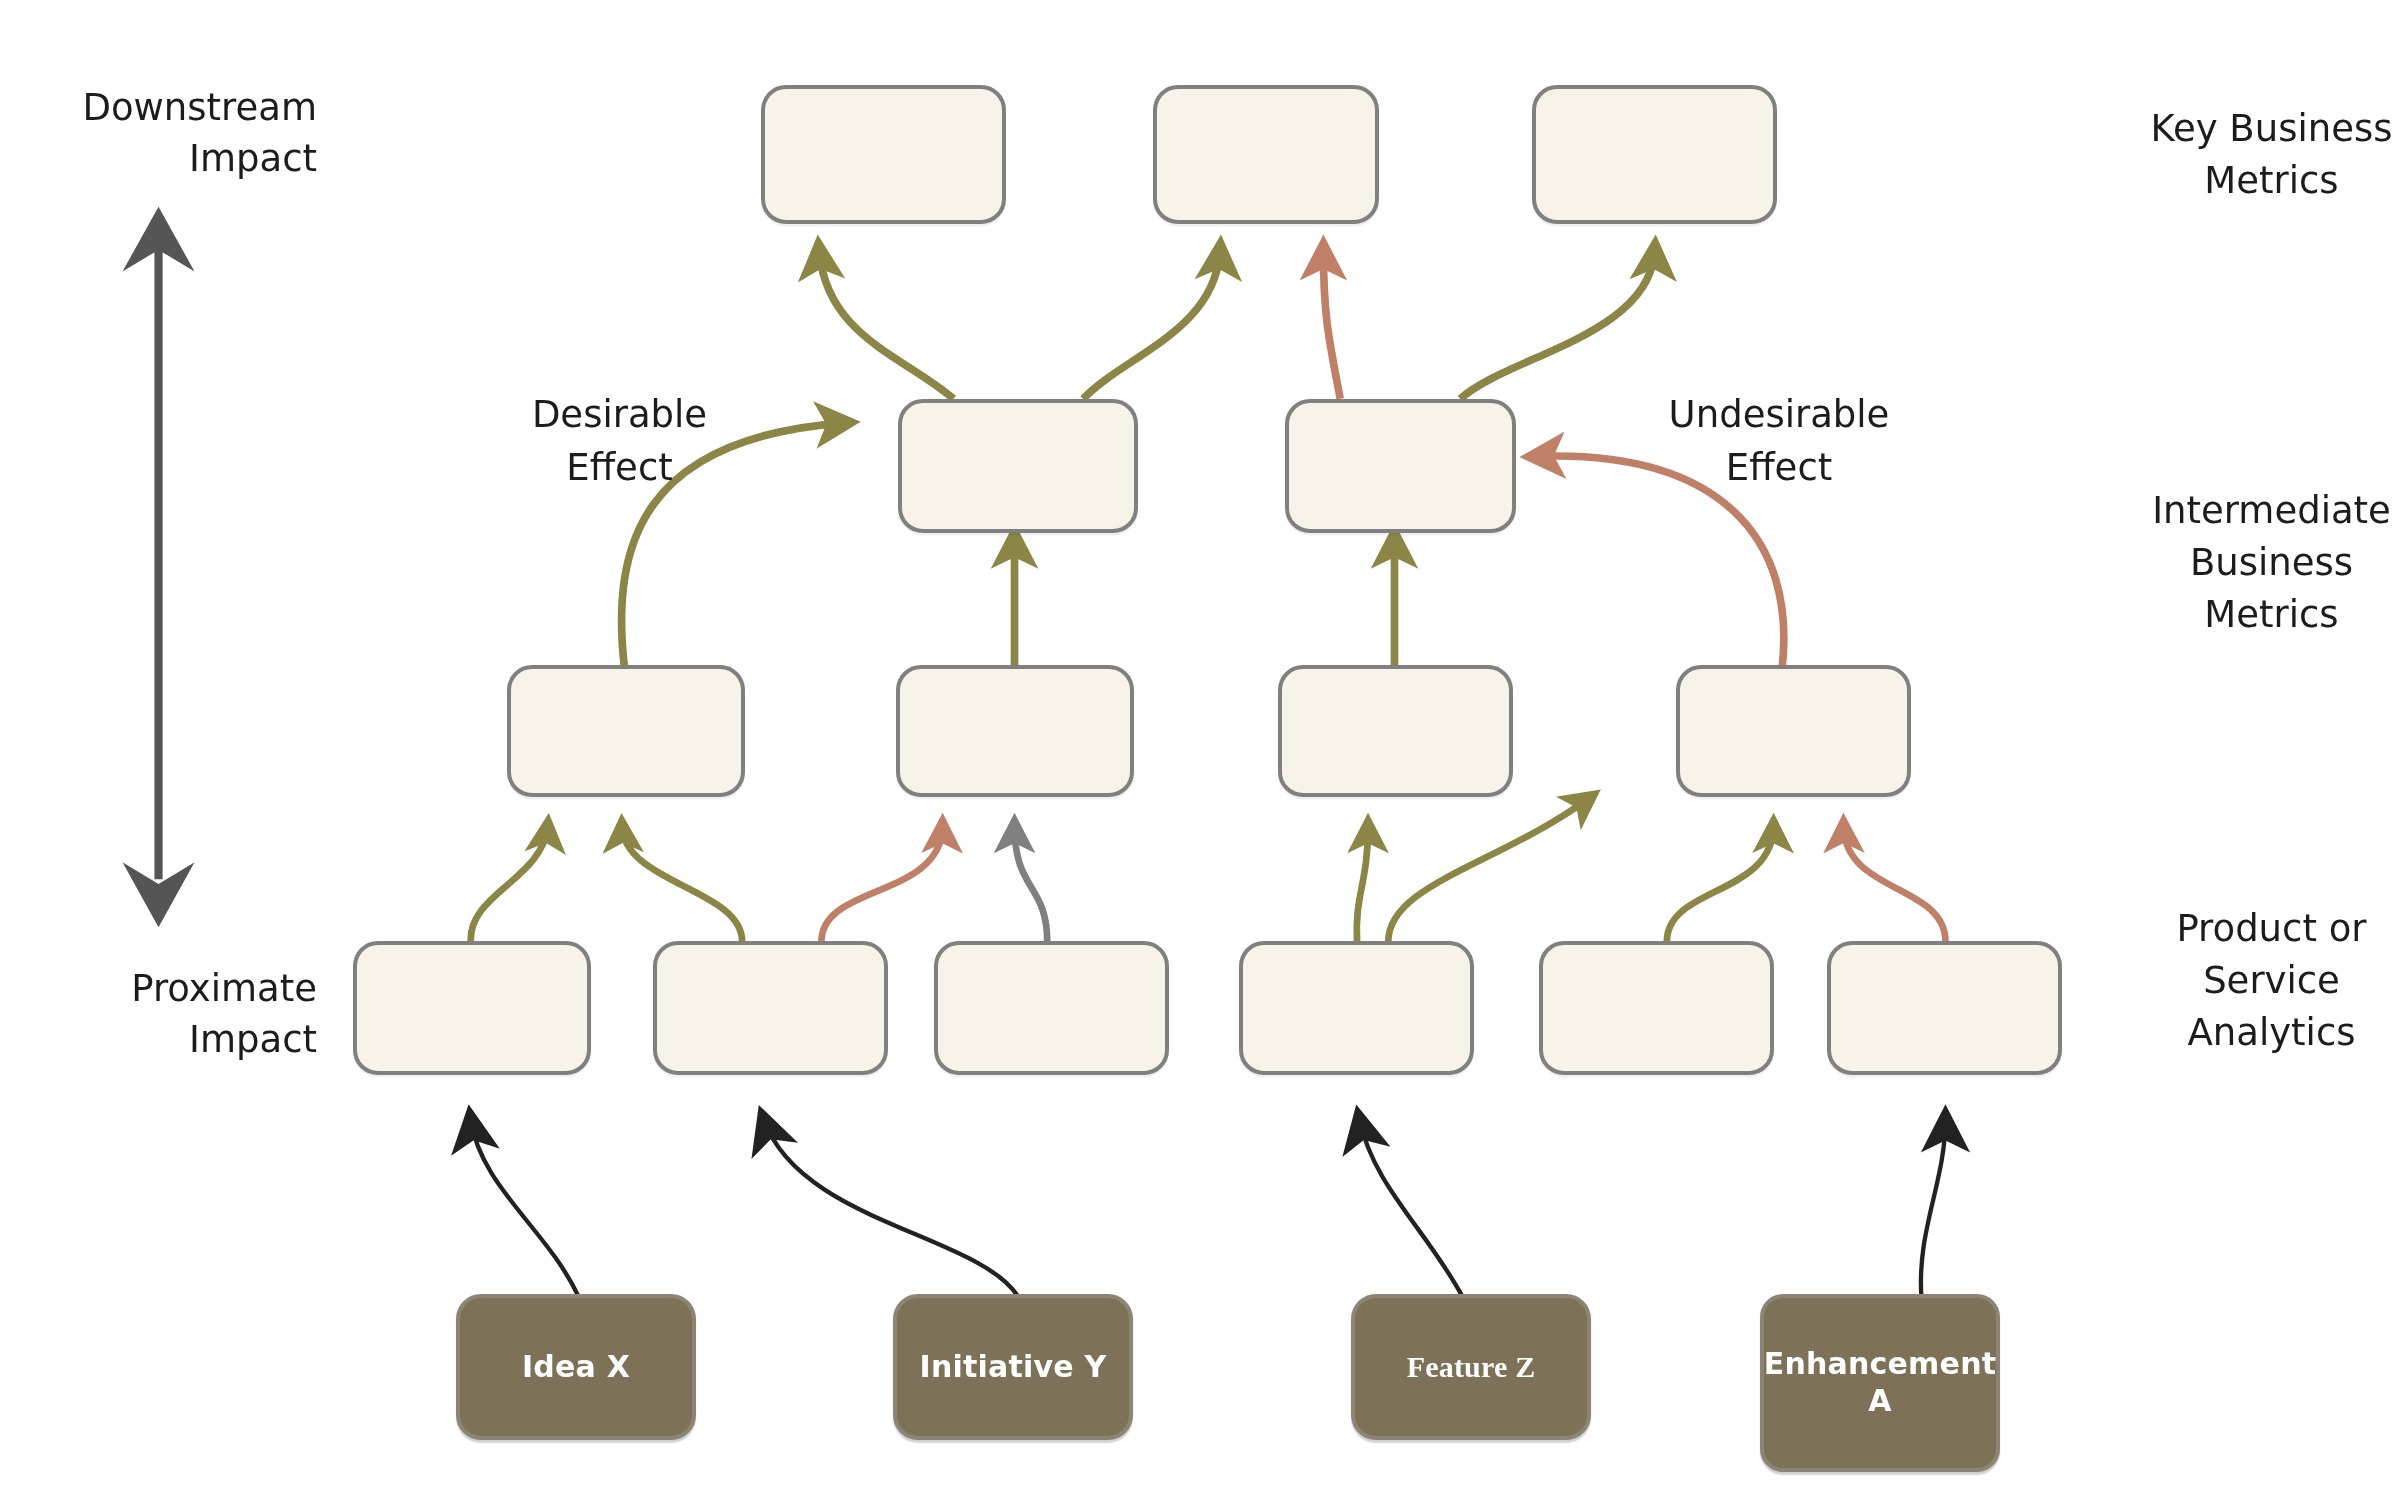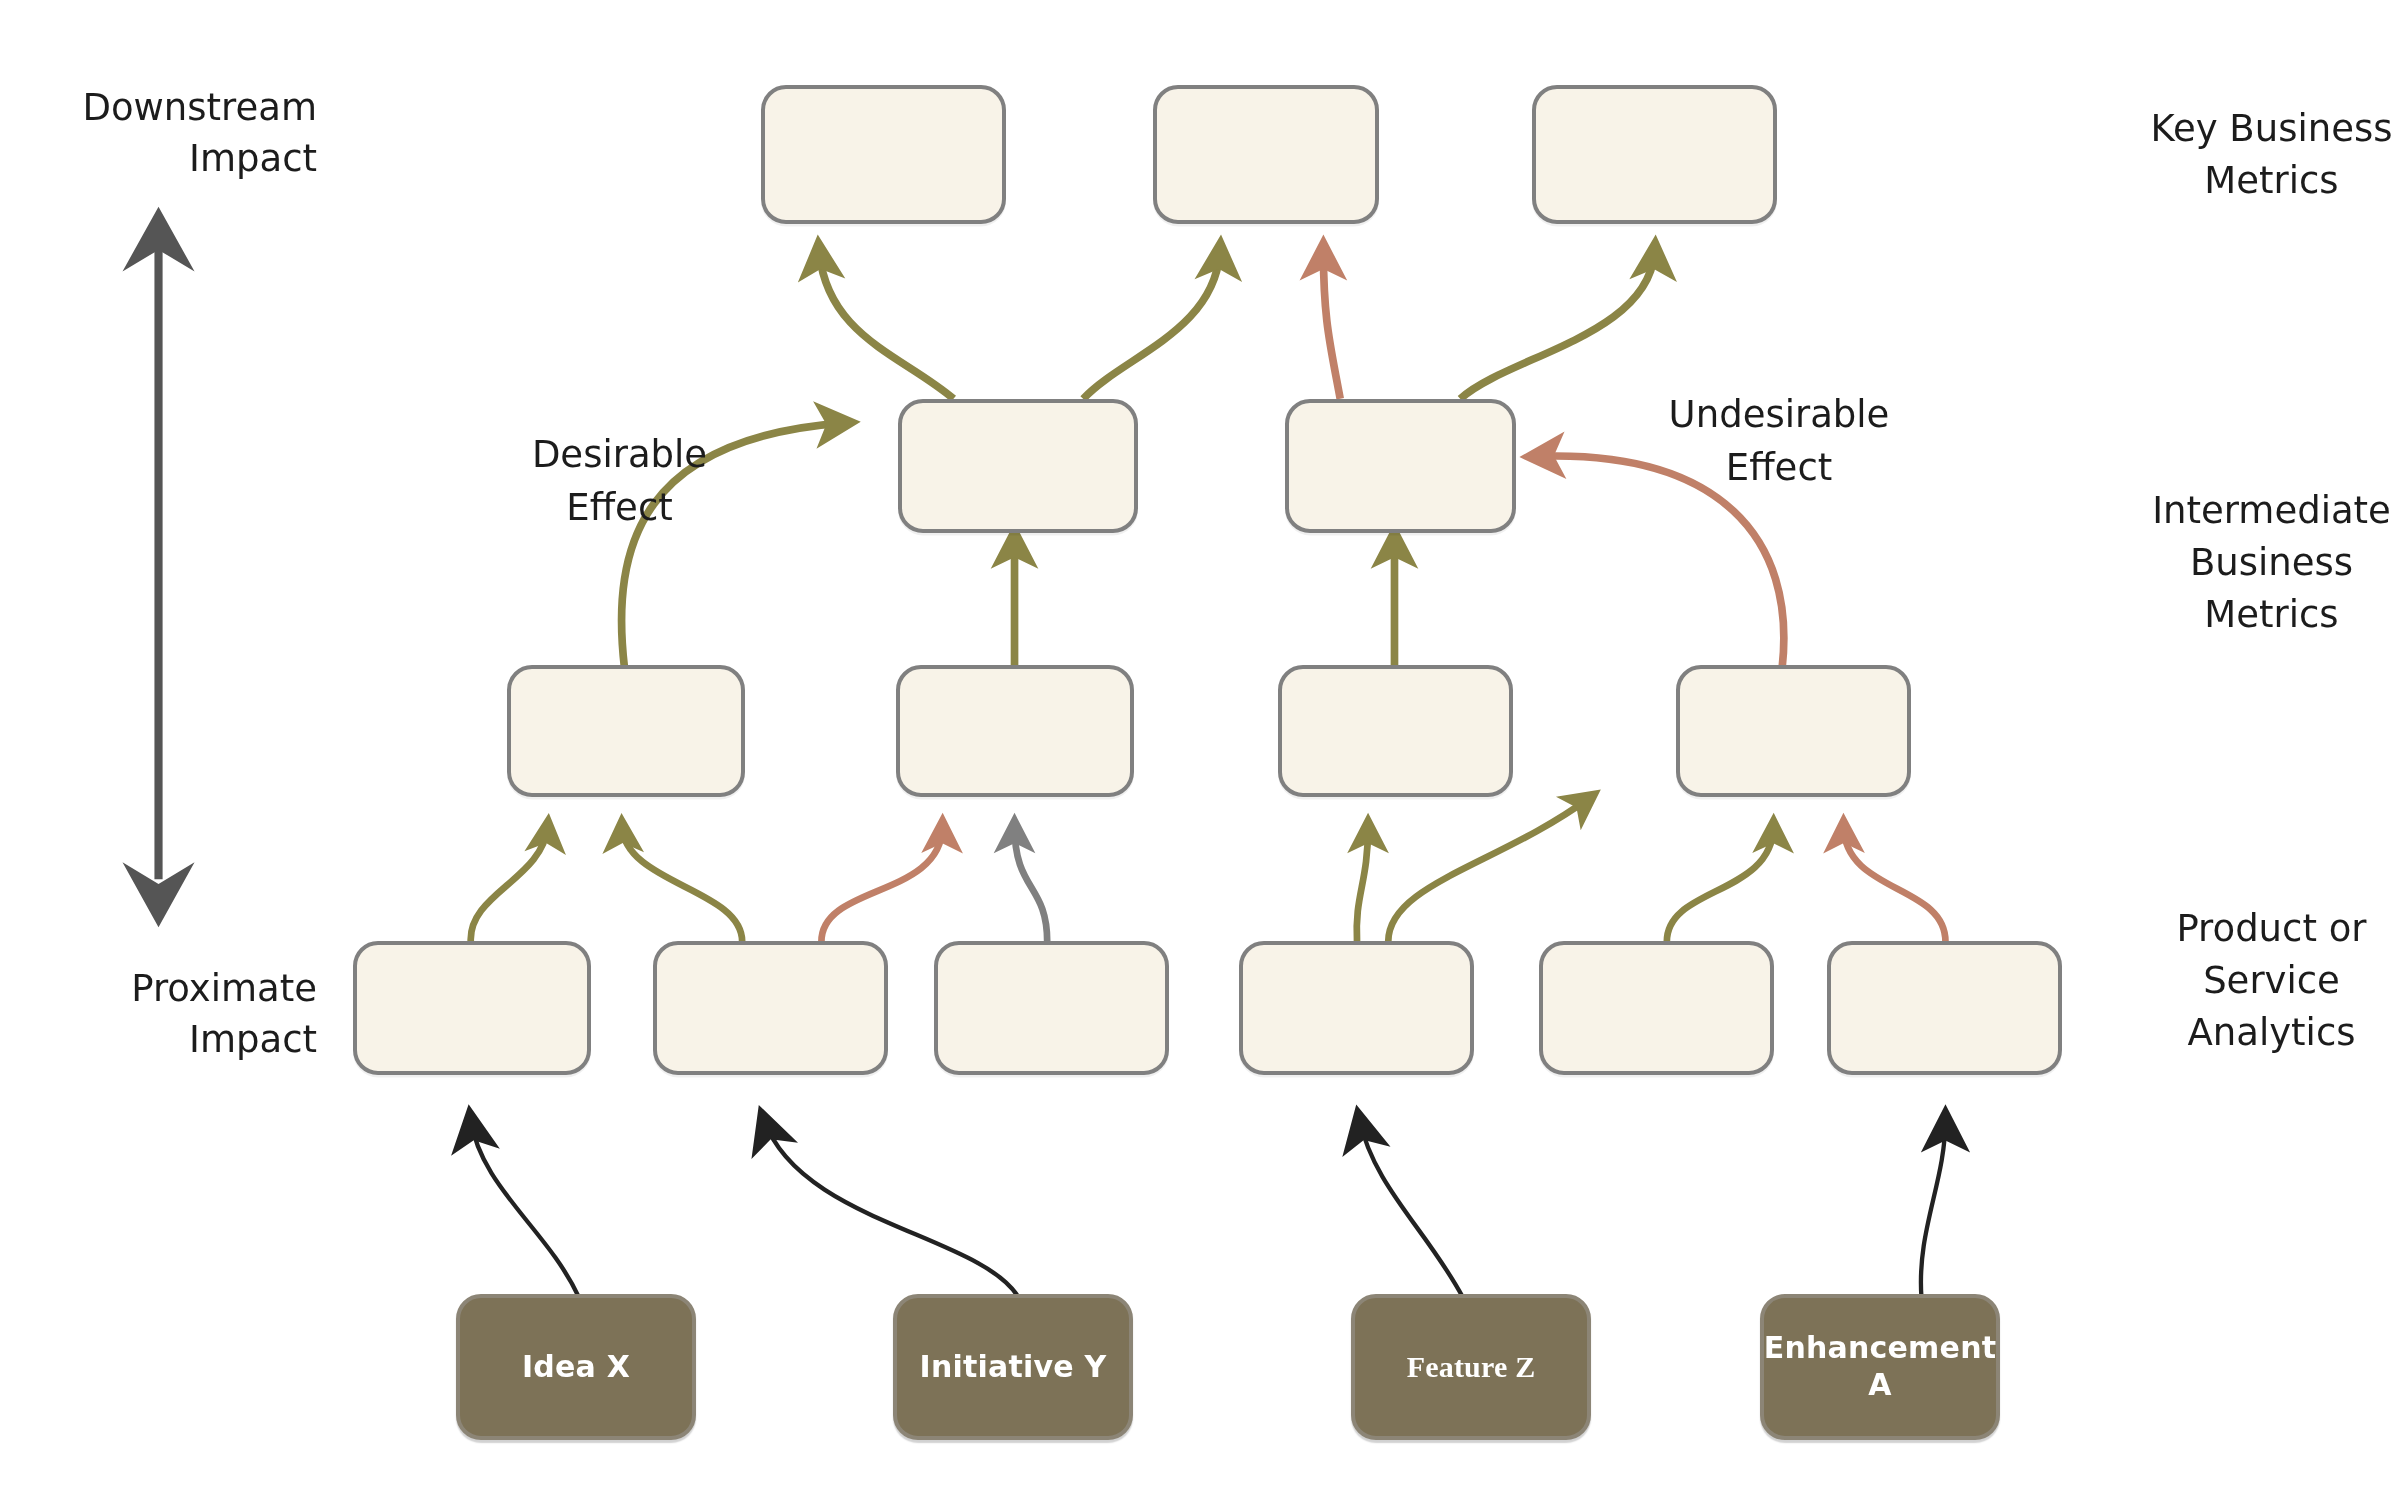--- a/index.html
+++ b/index.html
@@ -143,21 +143,21 @@
 Metrics</div>
 
   <div class="col-label" style="left:2094px;top:485px;">Intermediate
 Business
 Metrics</div>
 
   <div class="col-label" style="left:2094px;top:903px;">Product or
 Service
 Analytics</div>
 
-  <div class="edge-label" style="left:485px;top:389px;width:269px;margin-top:40px;">Desirable
+  <div class="edge-label" style="left:485px;top:389px;width:269px;">Desirable
 Effect</div>
 
   <div class="edge-label" style="left:1630px;top:389px;width:298px;">Undesirable
 Effect</div>
 
   <div class="node metric" style="left:761px;top:85px;width:245px;height:139px;">
     <span></span>
   </div>
   <div class="node metric" style="left:1153px;top:85px;width:226px;height:139px;">
     <span></span>
@@ -207,18 +207,18 @@
 
   <div class="node init" style="left:456px;top:1294px;width:240px;height:146px;">
     <span>Idea X</span>
   </div>
   <div class="node init" style="left:893px;top:1294px;width:240px;height:146px;justify-content:center;">
     <span>Initiative Y</span>
   </div>
   <div class="node init" style="left:1351px;top:1294px;width:240px;height:146px;font-family:Liberation Serif, serif;">
     <span>Feature Z</span>
   </div>
-  <div class="node init" style="left:1760px;top:1294px;width:240px;height:146px;">
+  <div class="node init" style="left:1760px;top:1294px;width:240px;height:178px;border-radius:23px;">
     <span>Enhancement A</span>
   </div>
 
 </div>
 
 
 </body></html>

